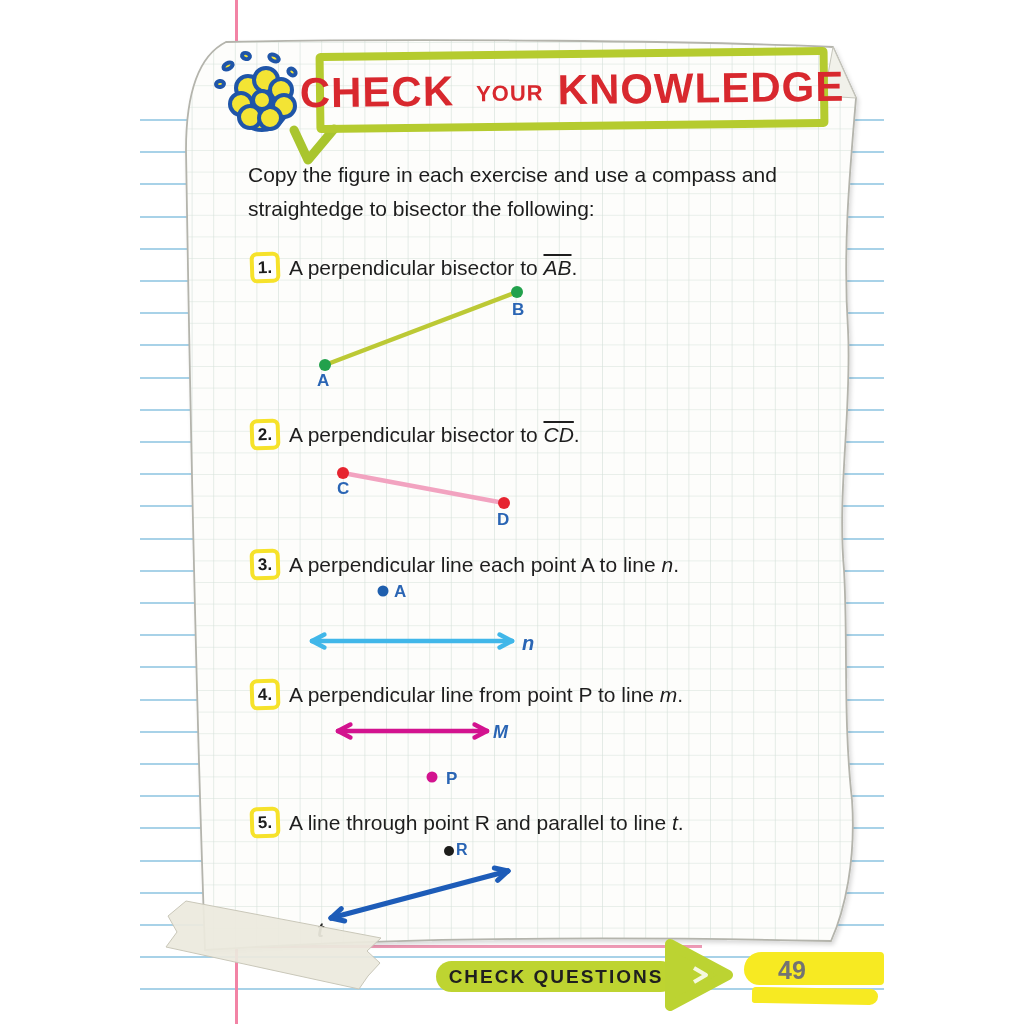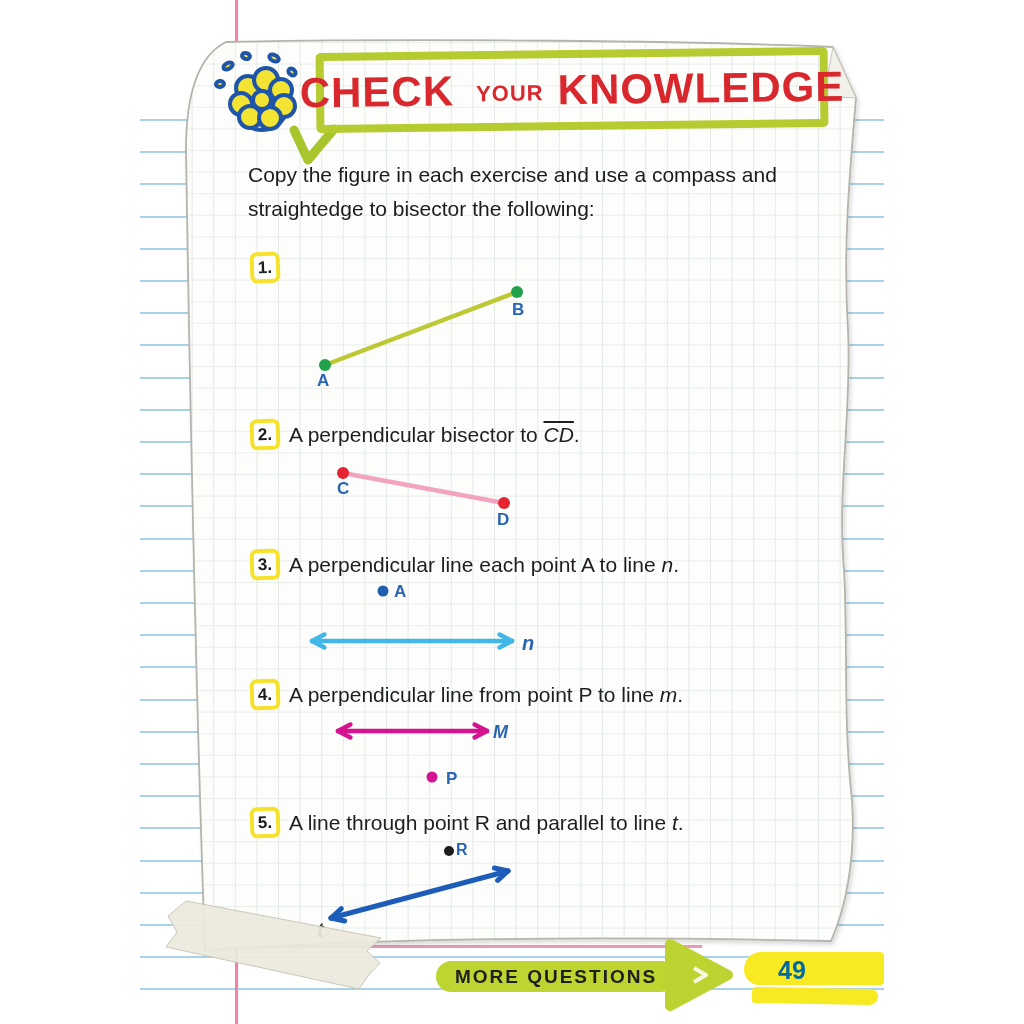--- a/index.html
+++ b/index.html
@@ -30,21 +30,21 @@
   .seg-overline{text-decoration-line:overline;text-decoration-thickness:1.5px;font-style:italic;}
   .seg-italic{font-style:italic;}
   .mq-pill{position:absolute;left:436px;top:961px;width:240px;height:31px;border-radius:16px;
            background:#bed431;display:flex;align-items:center;justify-content:center;z-index:3;}
   .mq-pill span{font-size:19px;font-weight:800;letter-spacing:2px;color:#1f1f1f;}
   .mq-arrow{position:absolute;left:664px;top:938px;width:76px;height:74px;z-index:3;}
   .pg-hl{position:absolute;left:744px;top:952px;width:140px;height:33px;background:#f7ea22;
          border-radius:18px 4px 4px 16px;z-index:3;}
   .pg-hl2{position:absolute;left:752px;top:988px;width:126px;height:16px;background:#f7ea22;
          border-radius:8px 16px 18px 6px;transform:rotate(1deg);z-index:3;}
-  .pg-num{position:absolute;left:778px;top:956px;font-size:25px;font-weight:800;color:#0369a1;z-index:4;}
+  .pg-num{position:absolute;left:778px;top:956px;font-size:25px;font-weight:800;color:#737373;z-index:4;}
 </style>
 </head>
 <body>
 
 <div class="page">
 
   <div class="ruled"></div>
   <div class="margin-v"></div>
   <div class="margin-h"></div>
 
@@ -148,20 +148,21 @@
 
   <div class="instructions">
     <div>Copy the figure in each exercise and use a compass and</div>
     <div>straightedge to bisector the following:</div>
   </div>
 
   <div class="q" style="top:252px">
     <span class="qnum">
       <span class="qnum-inner">1.</span>
     </span>
+    <span class="qtext"><span>A perpendicular bisector to </span><span class="seg-overline">AB</span><span>.</span></span>
   </div>
 
   <div class="q" style="top:419px">
     <span class="qnum">
       <span class="qnum-inner">2.</span>
     </span>
     <span class="qtext"><span>A perpendicular bisector to </span><span class="seg-overline">CD</span><span>.</span></span>
   </div>
 
   <div class="q" style="top:549px">
@@ -179,21 +180,21 @@
   </div>
 
   <div class="q" style="top:807px">
     <span class="qnum">
       <span class="qnum-inner">5.</span>
     </span>
     <span class="qtext"><span>A line through point R and parallel to line </span><span class="seg-italic">t</span><span>.</span></span>
   </div>
 
   <div class="mq-pill">
-    <span>MORE QUESTIONS</span>
+    <span>CHECK QUESTIONS</span>
   </div>
   <svg class="mq-arrow" viewBox="0 0 76 74">
     <polygon points="6,6 64,37 6,68" fill="#bcd332" stroke="#bcd332" stroke-width="10" stroke-linejoin="round"></polygon>
     <path d="M30 30 L42 37 L30 44" fill="none" stroke="#ffffff" stroke-width="4" stroke-linejoin="round" opacity="0.85"></path>
   </svg>
 
   <div class="pg-hl"></div>
   <div class="pg-hl2"></div>
   <div class="pg-num">49</div>
 

